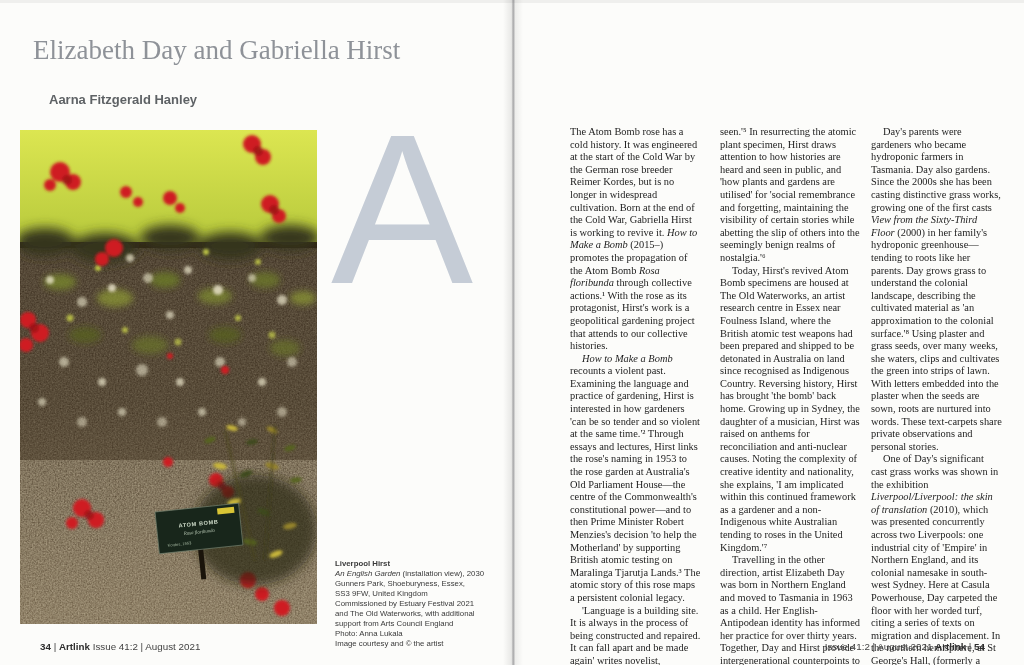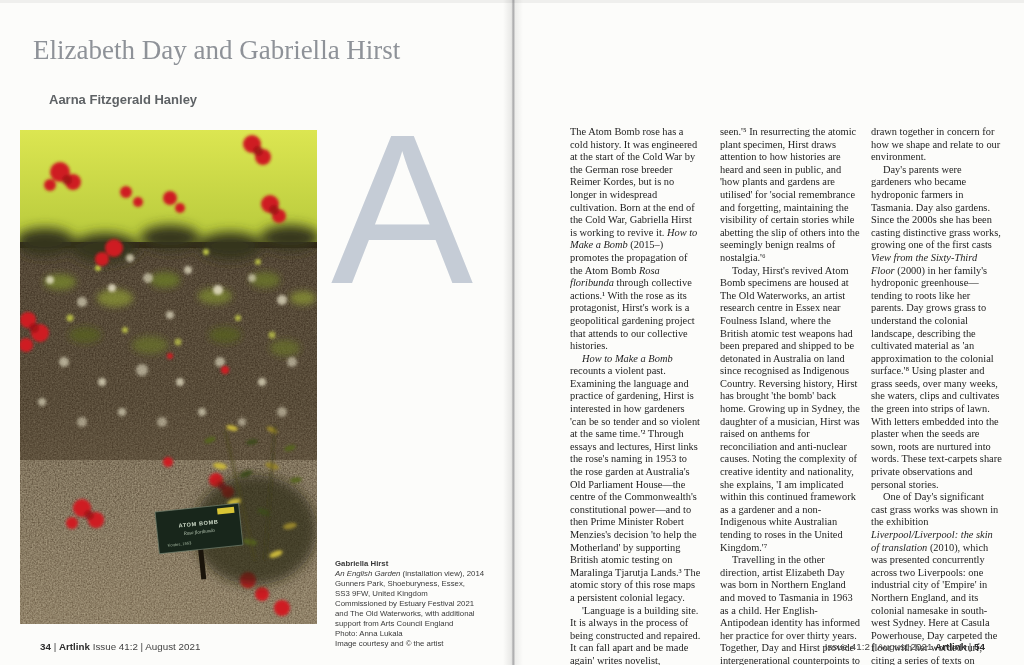--- a/index.html
+++ b/index.html
@@ -202,22 +202,22 @@
       <text x="42" y="26" text-anchor="middle" font-family="Liberation Serif, serif" font-style="italic" font-size="4.8" fill="#b5c5b1">Rosa floribunda</text>
       <text x="21" y="36" text-anchor="middle" font-family="Liberation Sans, sans-serif" font-size="4" fill="#9cae98">Kordes, 1953</text>
     </g>
   </svg>
 
   <svg class="dropcap" viewBox="0 0 154 160">
     <text x="77" y="156" text-anchor="middle" font-family="Liberation Sans, sans-serif" font-size="213" fill="#c5ccd6">A</text>
   </svg>
 
   <div class="caption">
-      <div><span style="font-weight: bold;">Gabriella Hirst</span></div>
-      <div><span style="font-style: italic; text-align: center;">An English Garden</span><span> (installation view), 2014</span></div>
+      <div><span style="font-weight: bold;">Liverpool Hirst</span></div>
+      <div><span style="font-style: italic; text-align: center;">An English Garden</span><span> (installation view), 2030</span></div>
       <div><span>Gunners Park, Shoeburyness, Essex,</span></div>
       <div><span>SS3 9FW, United Kingdom</span></div>
       <div><span>Commissioned by Estuary Festival 2021</span></div>
       <div><span>and The Old Waterworks, with additional</span></div>
       <div><span>support from Arts Council England</span></div>
       <div><span>Photo: Anna Lukala</span></div>
       <div><span>Image courtesy and © the artist</span></div>
     </div>
 
   <div class="gutter"></div>
@@ -226,21 +226,20 @@
       <p><span>The Atom Bomb rose has a cold history. It was engineered at the start of the Cold War by the German rose breeder Reimer Kordes, but is no longer in widespread cultivation. Born at the end of the Cold War, Gabriella Hirst is working to revive it. </span><span style="font-style: italic;">How to Make a Bomb</span><span> (2015–) promotes the propagation of the Atom Bomb </span><span style="font-style: italic;">Rosa floribunda</span><span> through collective actions.¹ With the rose as its protagonist, Hirst's work is a geopolitical gardening project that attends to our collective histories.</span></p>
       <p class="ind"><span style="font-style: italic;">How to Make a Bomb</span><span> recounts a violent past. Examining the language and practice of gardening, Hirst is interested in how gardeners 'can be so tender and so violent at the same time.'² Through essays and lectures, Hirst links the rose's naming in 1953 to the rose garden at Australia's Old Parliament House—the centre of the Commonwealth's constitutional power—and to then Prime Minister Robert Menzies's decision 'to help the Motherland' by supporting British atomic testing on Maralinga Tjarutja Lands.³ The atomic story of this rose maps a persistent colonial legacy.</span></p>
       <p class="ind"><span>'Language is a building site. It is always in the process of being constructed and repaired. It can fall apart and be made again' writes novelist, playwright and poet Deborah Levy.⁴ Examining creative life and the formation of a female character, Levy's </span></p>
     </div>
   <div class="col" id="col1">
       <p><span>seen.'⁵ In resurrecting the atomic plant specimen, Hirst draws attention to how histories are heard and seen in public, and 'how plants and gardens are utilised' for 'social remembrance and forgetting, maintaining the visibility of certain stories while abetting the slip of others into the seemingly benign realms of nostalgia.'⁶</span></p>
       <p class="ind"><span>Today, Hirst's revived Atom Bomb specimens are housed at The Old Waterworks, an artist research centre in Essex near Foulness Island, where the British atomic test weapons had been prepared and shipped to be detonated in Australia on land since recognised as Indigenous Country. Reversing history, Hirst has brought 'the bomb' back home. Growing up in Sydney, the daughter of a musician, Hirst was raised on anthems for reconciliation and anti-nuclear causes. Noting the complexity of creative identity and nationality, she explains, 'I am implicated within this continued framework as a gardener and a non-Indigenous white Australian tending to roses in the United Kingdom.'⁷</span></p>
       <p class="ind"><span>Travelling in the other direction, artist Elizabeth Day was born in Northern England and moved to Tasmania in 1963 as a child. Her English-Antipodean identity has informed her practice for over thirty years. Together, Day and Hirst provide intergenerational counterpoints to this antipodean relationship. Both use the landscape in an effort to rework histories and utilise processes of maintenance and care. They are</span></p>
     </div>
   <div class="col" id="col2">
-      <p><span>drawn together in concern for how we shape and relate to our environment.</span></p>
       <p class="ind"><span>Day's parents were gardeners who became hydroponic farmers in Tasmania. Day also gardens. Since the 2000s she has been casting distinctive grass works, growing one of the first casts </span><span style="font-style: italic;">View from the Sixty-Third Floor</span><span> (2000) in her family's hydroponic greenhouse—tending to roots like her parents. Day grows grass to understand the colonial landscape, describing the cultivated material as 'an approximation to the colonial surface.'⁸ Using plaster and grass seeds, over many weeks, she waters, clips and cultivates the green into strips of lawn. With letters embedded into the plaster when the seeds are sown, roots are nurtured into words. These text-carpets share private observations and personal stories.</span></p>
       <p class="ind"><span>One of Day's significant cast grass works was shown in the exhibition </span><span style="font-style: italic;">Liverpool/Liverpool: the skin of translation</span><span> (2010), which was presented concurrently across two Liverpools: one industrial city of 'Empire' in Northern England, and its colonial namesake in south-west Sydney. Here at Casula Powerhouse, Day carpeted the floor with her worded turf, citing a series of texts on migration and displacement. In the northern hemisphere, at St George's Hall, (formerly a court room) in Liverpool, a video projection showed Day peeling back a wad of roots from a cast to reveal the statement 'the law is not just'. Day also made a surprising</span></p>
     </div>
 
   <div class="footer footer-left">
     <span class="b">34</span><span> | </span><span class="b">Artlink</span><span> Issue 41:2 | August 2021</span>
   </div>
   <div class="footer footer-right">
     <span>Issue 41:2 | August 2021 </span><span class="b">Artlink</span><span> | </span><span class="b">54</span>
   </div>

